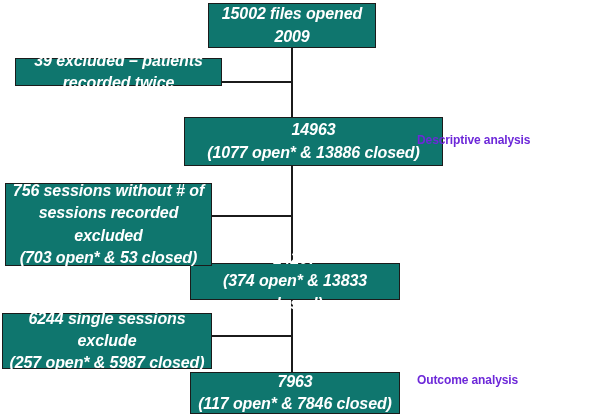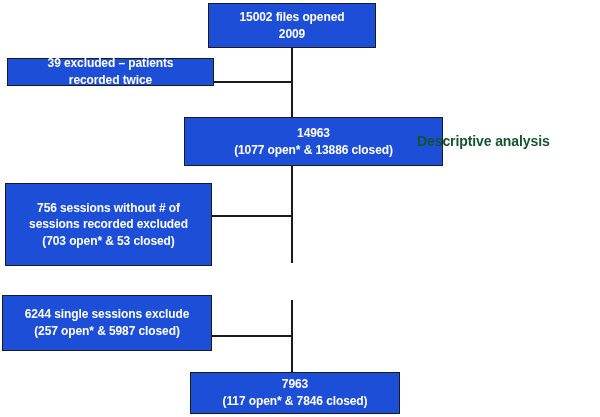--- a/index.html
+++ b/index.html
@@ -13,51 +13,52 @@
   #canvas {
     position: relative;
     width: 600px;
     height: 417px;
     background: #ffffff;
     overflow: hidden;
   }
   .box {
     position: absolute;
     box-sizing: border-box;
-    background: #1d4ed8;
+    background: #0f766e;
     border: 1.5px solid #1b1b1b;
     color: #ffffff;
     font-weight: bold;
-    font-size: 12px;
+    font-size: 16px;
     line-height: 1.38;
     display: flex;
     align-items: center;
     justify-content: center;
     text-align: center;
     padding: 2px 4px;
     white-space: pre-line;
     letter-spacing: -0.1px;
     z-index: 3;
+    font-style: italic;
   }
   .box-inner {
     width: 100%;
     white-space: pre-line;
   }
   .line-v, .line-h {
     position: absolute;
     background: #1b1b1b;
     z-index: 1;
   }
   .line-v { width: 1.6px; }
   .line-h { height: 1.6px; }
   .sidelabel {
     position: absolute;
-    color: #14532d;
+    color: #6d28d9;
     font-weight: bold;
-    font-size: 14px;
+    font-size: 12px;
     white-space: pre;
     letter-spacing: -0.1px;
     z-index: 3;
   }
 </style>
 </head>
 <body>
 
 <div id="canvas">
 
@@ -76,39 +77,44 @@
   <div class="box" style="left:208px; top:3px; width:168px; height:45px;">
     <span class="box-inner">15002 files opened
 2009</span>
   </div>
 
   <div class="box" style="left:184px; top:117px; width:259px; height:49px;">
     <span class="box-inner">14963
 (1077 open* &amp; 13886 closed)</span>
   </div>
 
+  <div class="box" style="left:190px; top:263px; width:210px; height:37px;">
+    <span class="box-inner">14207
+(374 open* &amp; 13833 closed)</span>
+  </div>
 
   <div class="box" style="left:190px; top:372px; width:210px; height:42px;">
     <span class="box-inner">7963
 (117 open* &amp; 7846 closed)</span>
   </div>
 
-  <div class="box" style="left:7px; top:58px; width:207px; height:28px;">
+  <div class="box" style="left:15px; top:58px; width:207px; height:28px;">
     <span class="box-inner">39 excluded – patients
 recorded twice</span>
   </div>
 
   <div class="box" style="left:5px; top:183px; width:207px; height:83px;">
     <span class="box-inner">756 sessions without # of
 sessions recorded excluded
 (703 open* &amp; 53 closed)</span>
   </div>
 
-  <div class="box" style="left:2px; top:295px; width:210px; height:56px;">
+  <div class="box" style="left:2px; top:313px; width:210px; height:56px;">
     <span class="box-inner">6244 single sessions exclude
 (257 open* &amp; 5987 closed)</span>
   </div>
 
   <div class="sidelabel" style="left:417px; top:133px;">Descriptive analysis</div>
 
 
+  <div class="sidelabel" style="left:417px; top:373px;">Outcome analysis</div>
 
 </div>
 
 </body></html>

